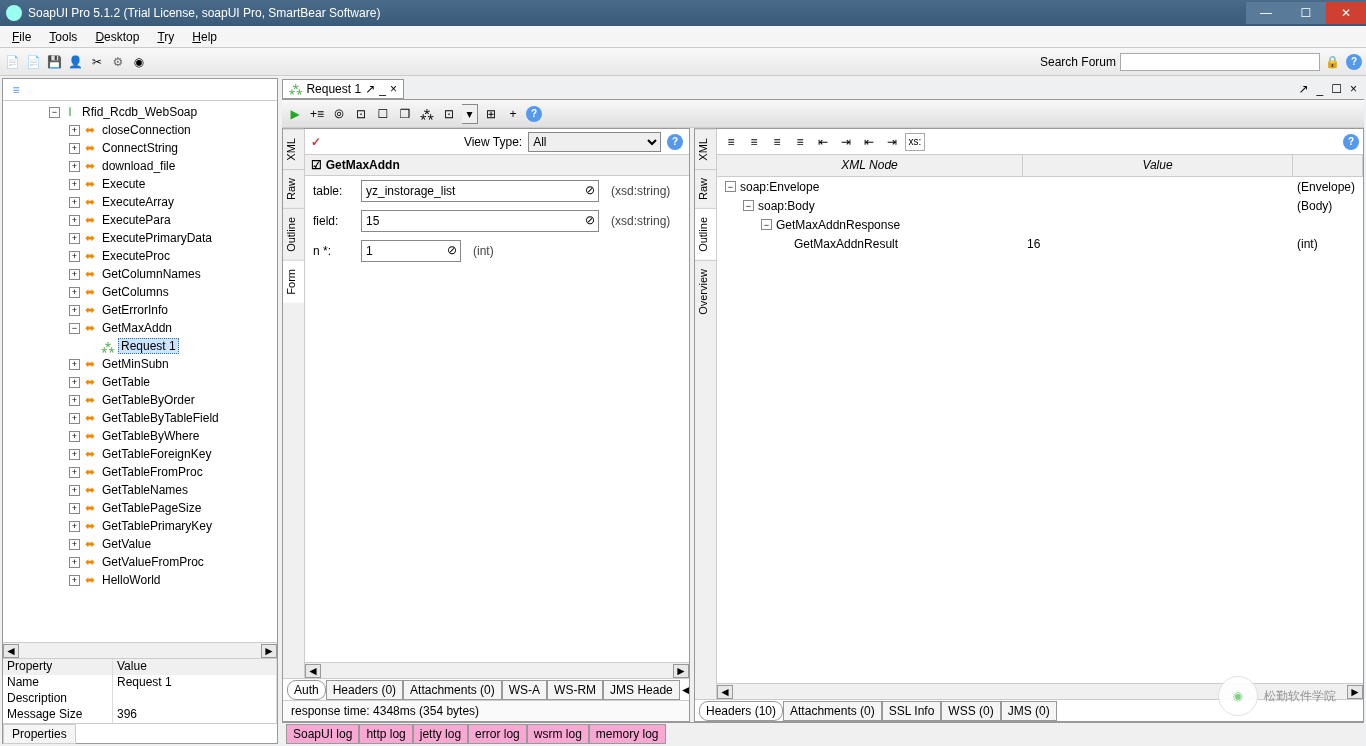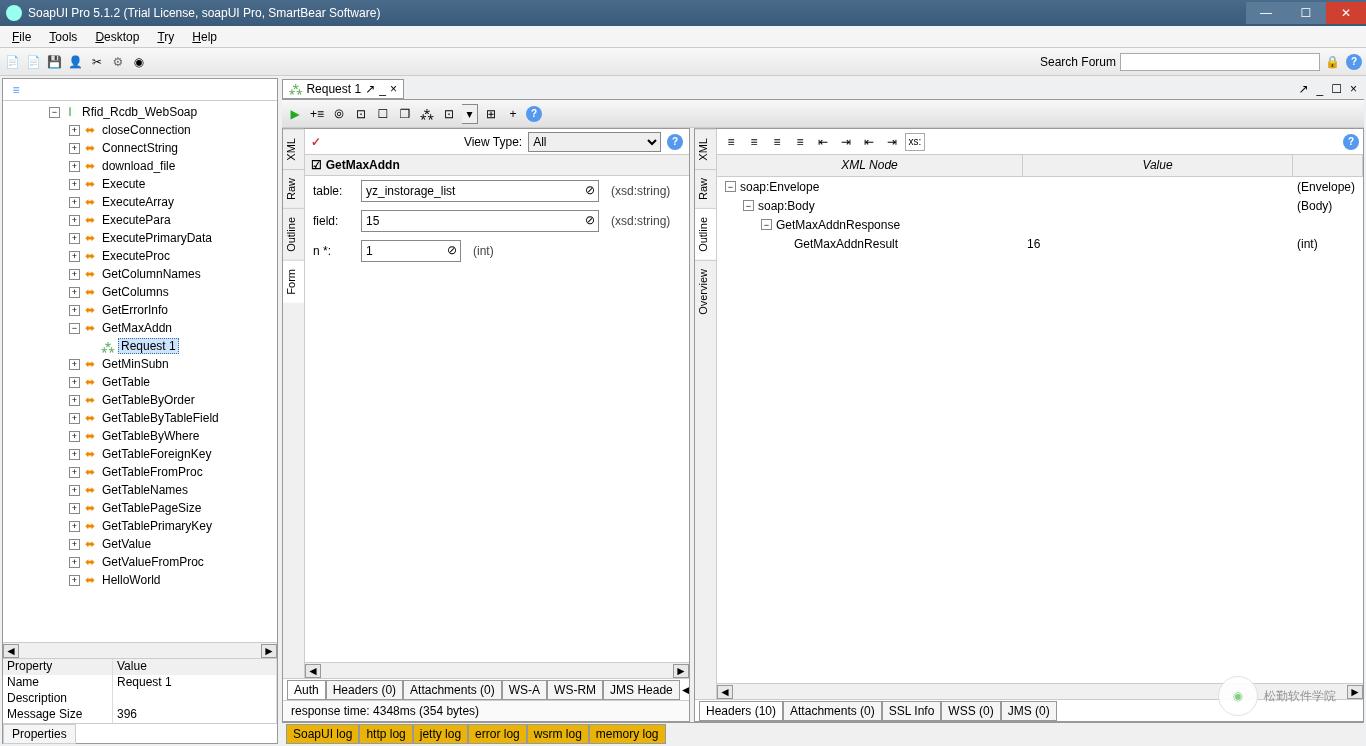--- a/index.html
+++ b/index.html
@@ -92,26 +92,26 @@
 .resp-table .rt-head .col-node { flex: 1; text-align: center; }
 .resp-table .rt-head .col-val { width: 270px; text-align: center; }
 .resp-table .rt-head .col-extra { width: 70px; }
 .rt-row { display: flex; height: 19px; align-items: center; }
 .rt-row .node { flex: 1; display: flex; align-items: center; white-space: nowrap; }
 .rt-row .value { width: 270px; padding-left: 4px; }
 .rt-row .extra { width: 70px; padding-left: 4px; }
 
 .panel-bottom-tabs { height: 22px; border-top: 1px solid #ccc; display: flex; align-items: center; padding-left: 4px; gap: 0; overflow: hidden; }
 .panel-bottom-tabs .btab { border: 1px solid #999; padding: 2px 6px; background: #f5f5f5; white-space: nowrap; cursor: pointer; }
-.panel-bottom-tabs .btab.first { background: #fff; }
+.panel-bottom-tabs .btab.first { background: #fff; border-radius: 9px; }
 
 .status-line { padding: 3px 8px; border-top: 1px solid #ccc; background: #fafafa; }
 
 .log-tabs { height: 22px; display: flex; align-items: center; padding-left: 4px; border-top: 1px solid #999; background: #f0f0f0; }
-.log-tabs .ltab { border: 1px solid #999; padding: 2px 6px; background: #eab308; cursor: pointer; }
+.log-tabs .ltab { border: 1px solid #999; padding: 2px 6px; background: #f9a8d4; cursor: pointer; }
 
 .scrollbar-h { height: 16px; background: #f0f0f0; border-top: 1px solid #ccc; display: flex; align-items: center; }
 .scrollbar-h .arrow { width: 16px; height: 14px; border: 1px solid #999; background: #e8e8e8; display: flex; align-items: center; justify-content: center; }
 .scrollbar-h .track { flex: 1; height: 14px; }
 
 .watermark { position: absolute; right: 30px; bottom: 30px; font-size: 28px; color: #888; font-family: "Microsoft YaHei", sans-serif; opacity: 0.9; display: flex; align-items: center; gap: 6px; }
 .watermark .wicon { width: 40px; height: 40px; border-radius: 50%; background: #fff; border: 1px solid #ddd; display: flex; align-items: center; justify-content: center; color: #7c7; }
 
 .green-arrow { color: #2a2; }
 .orange-icon { color: #e80; }

